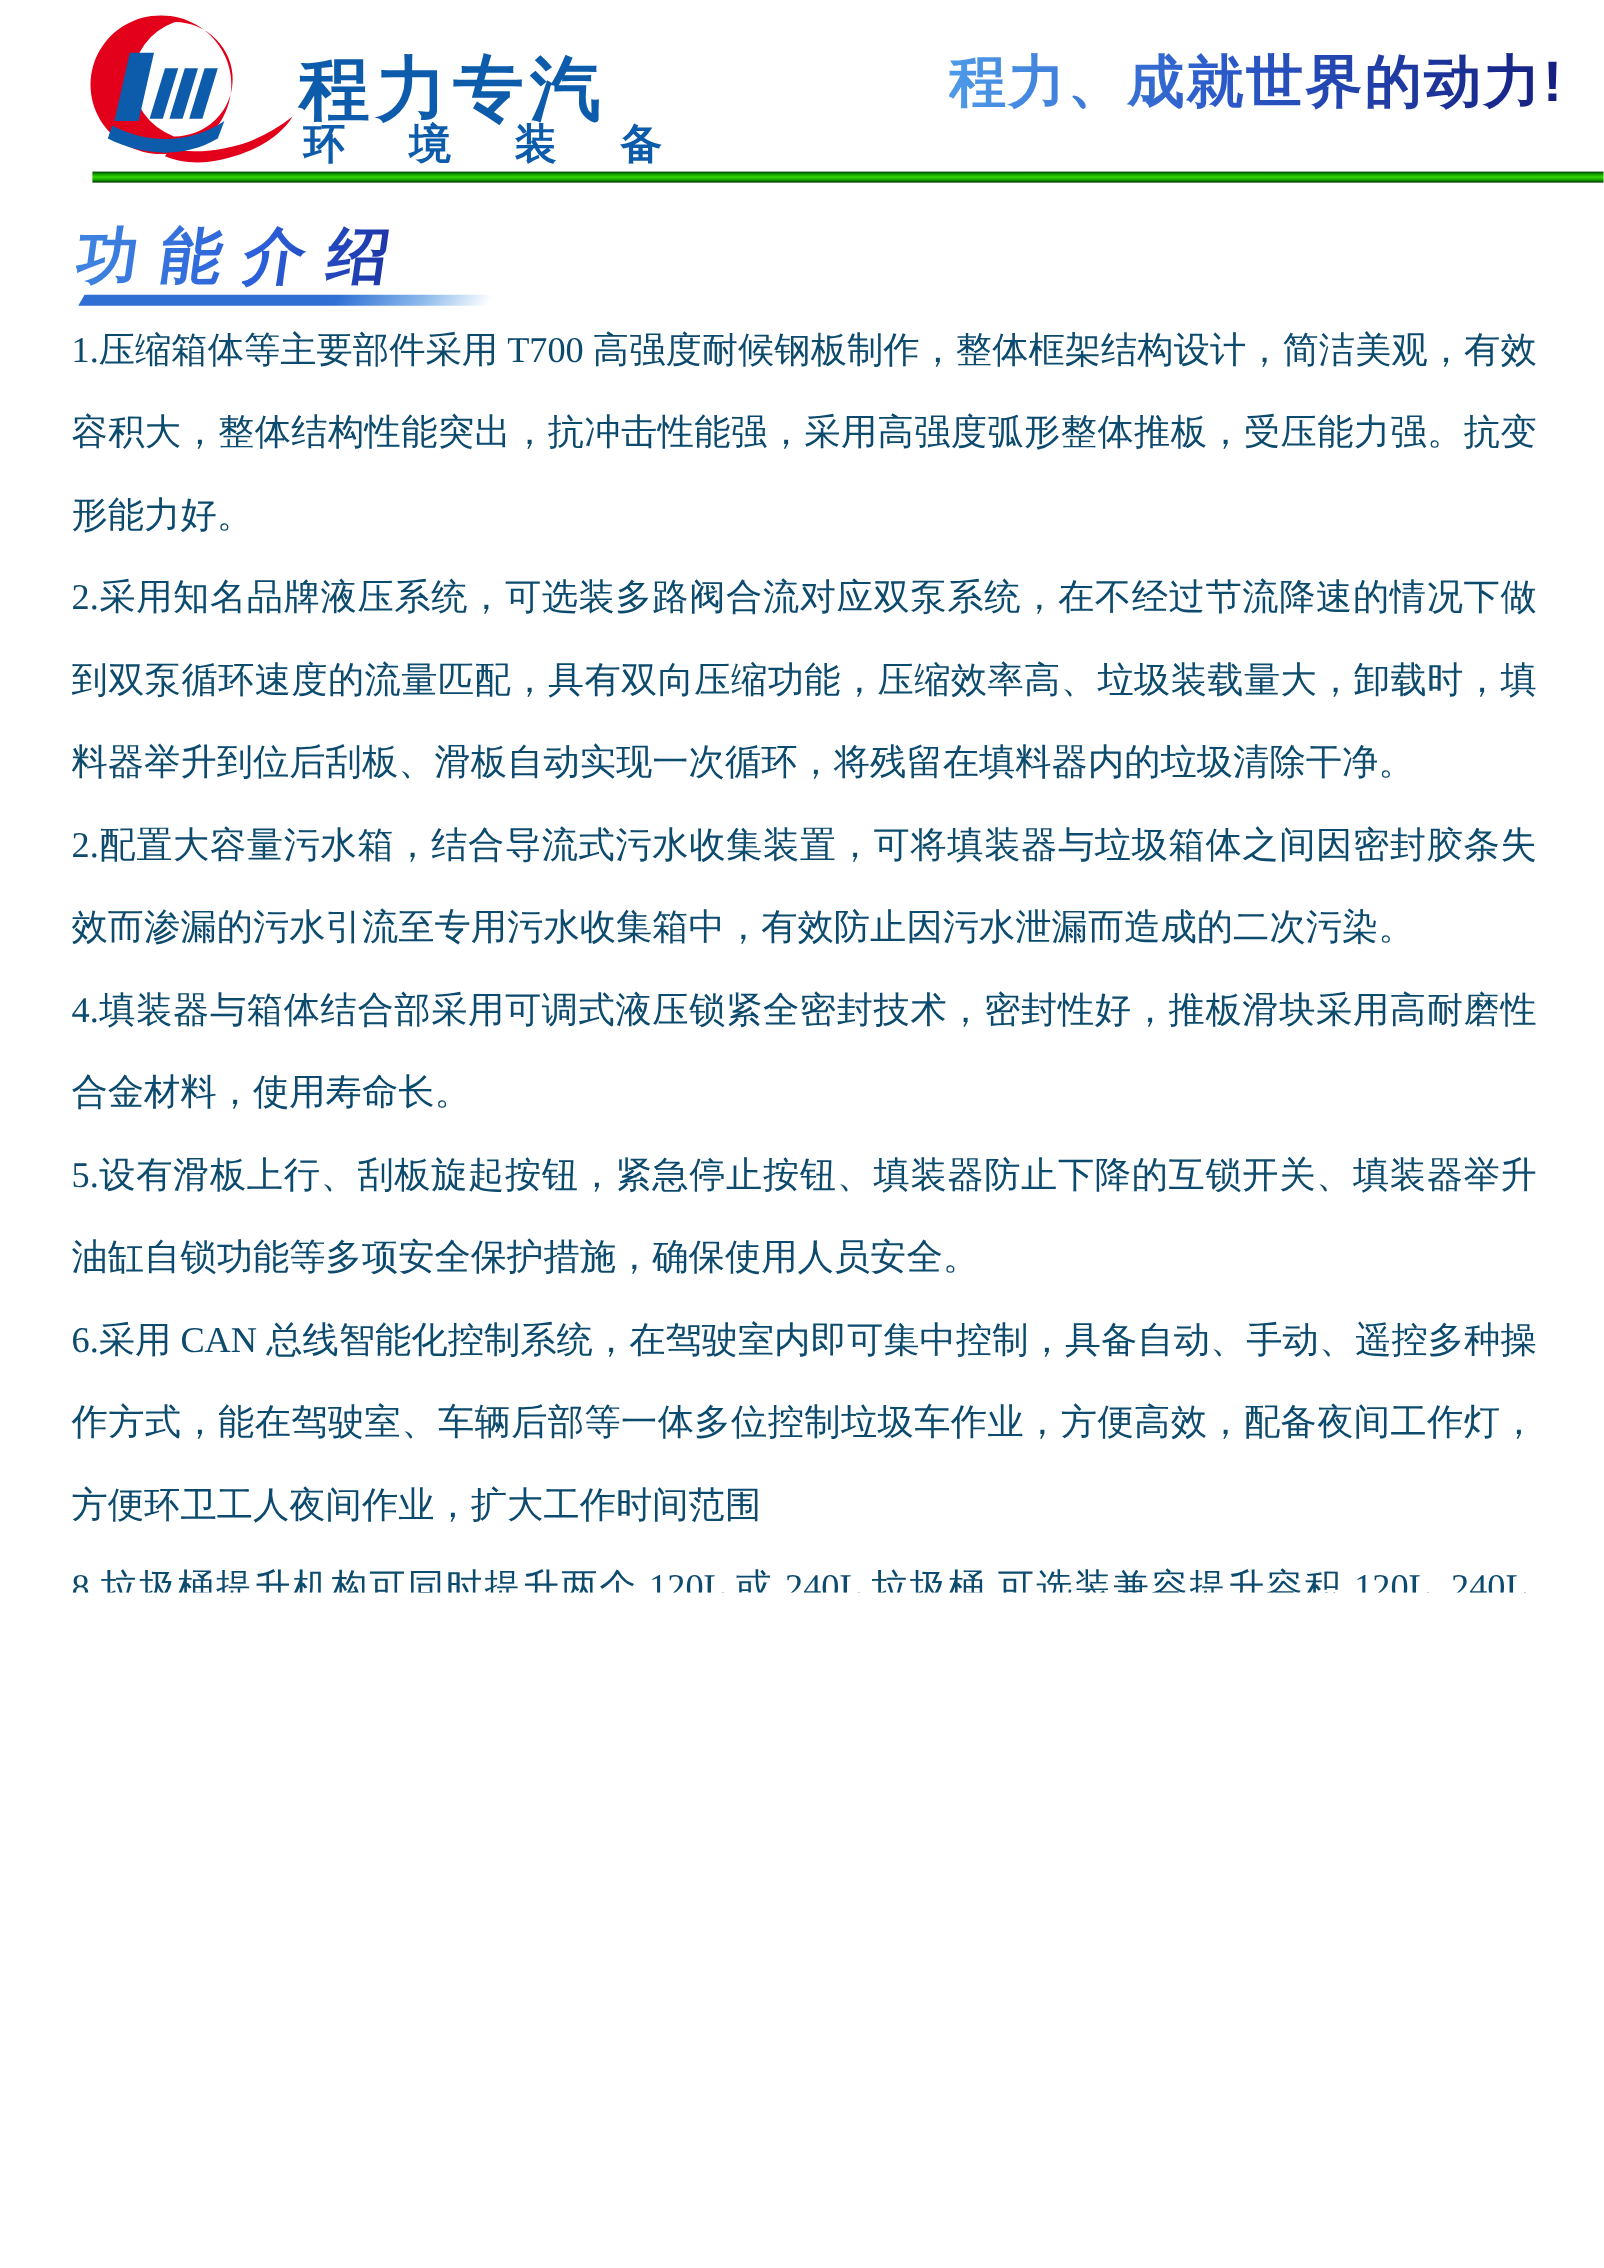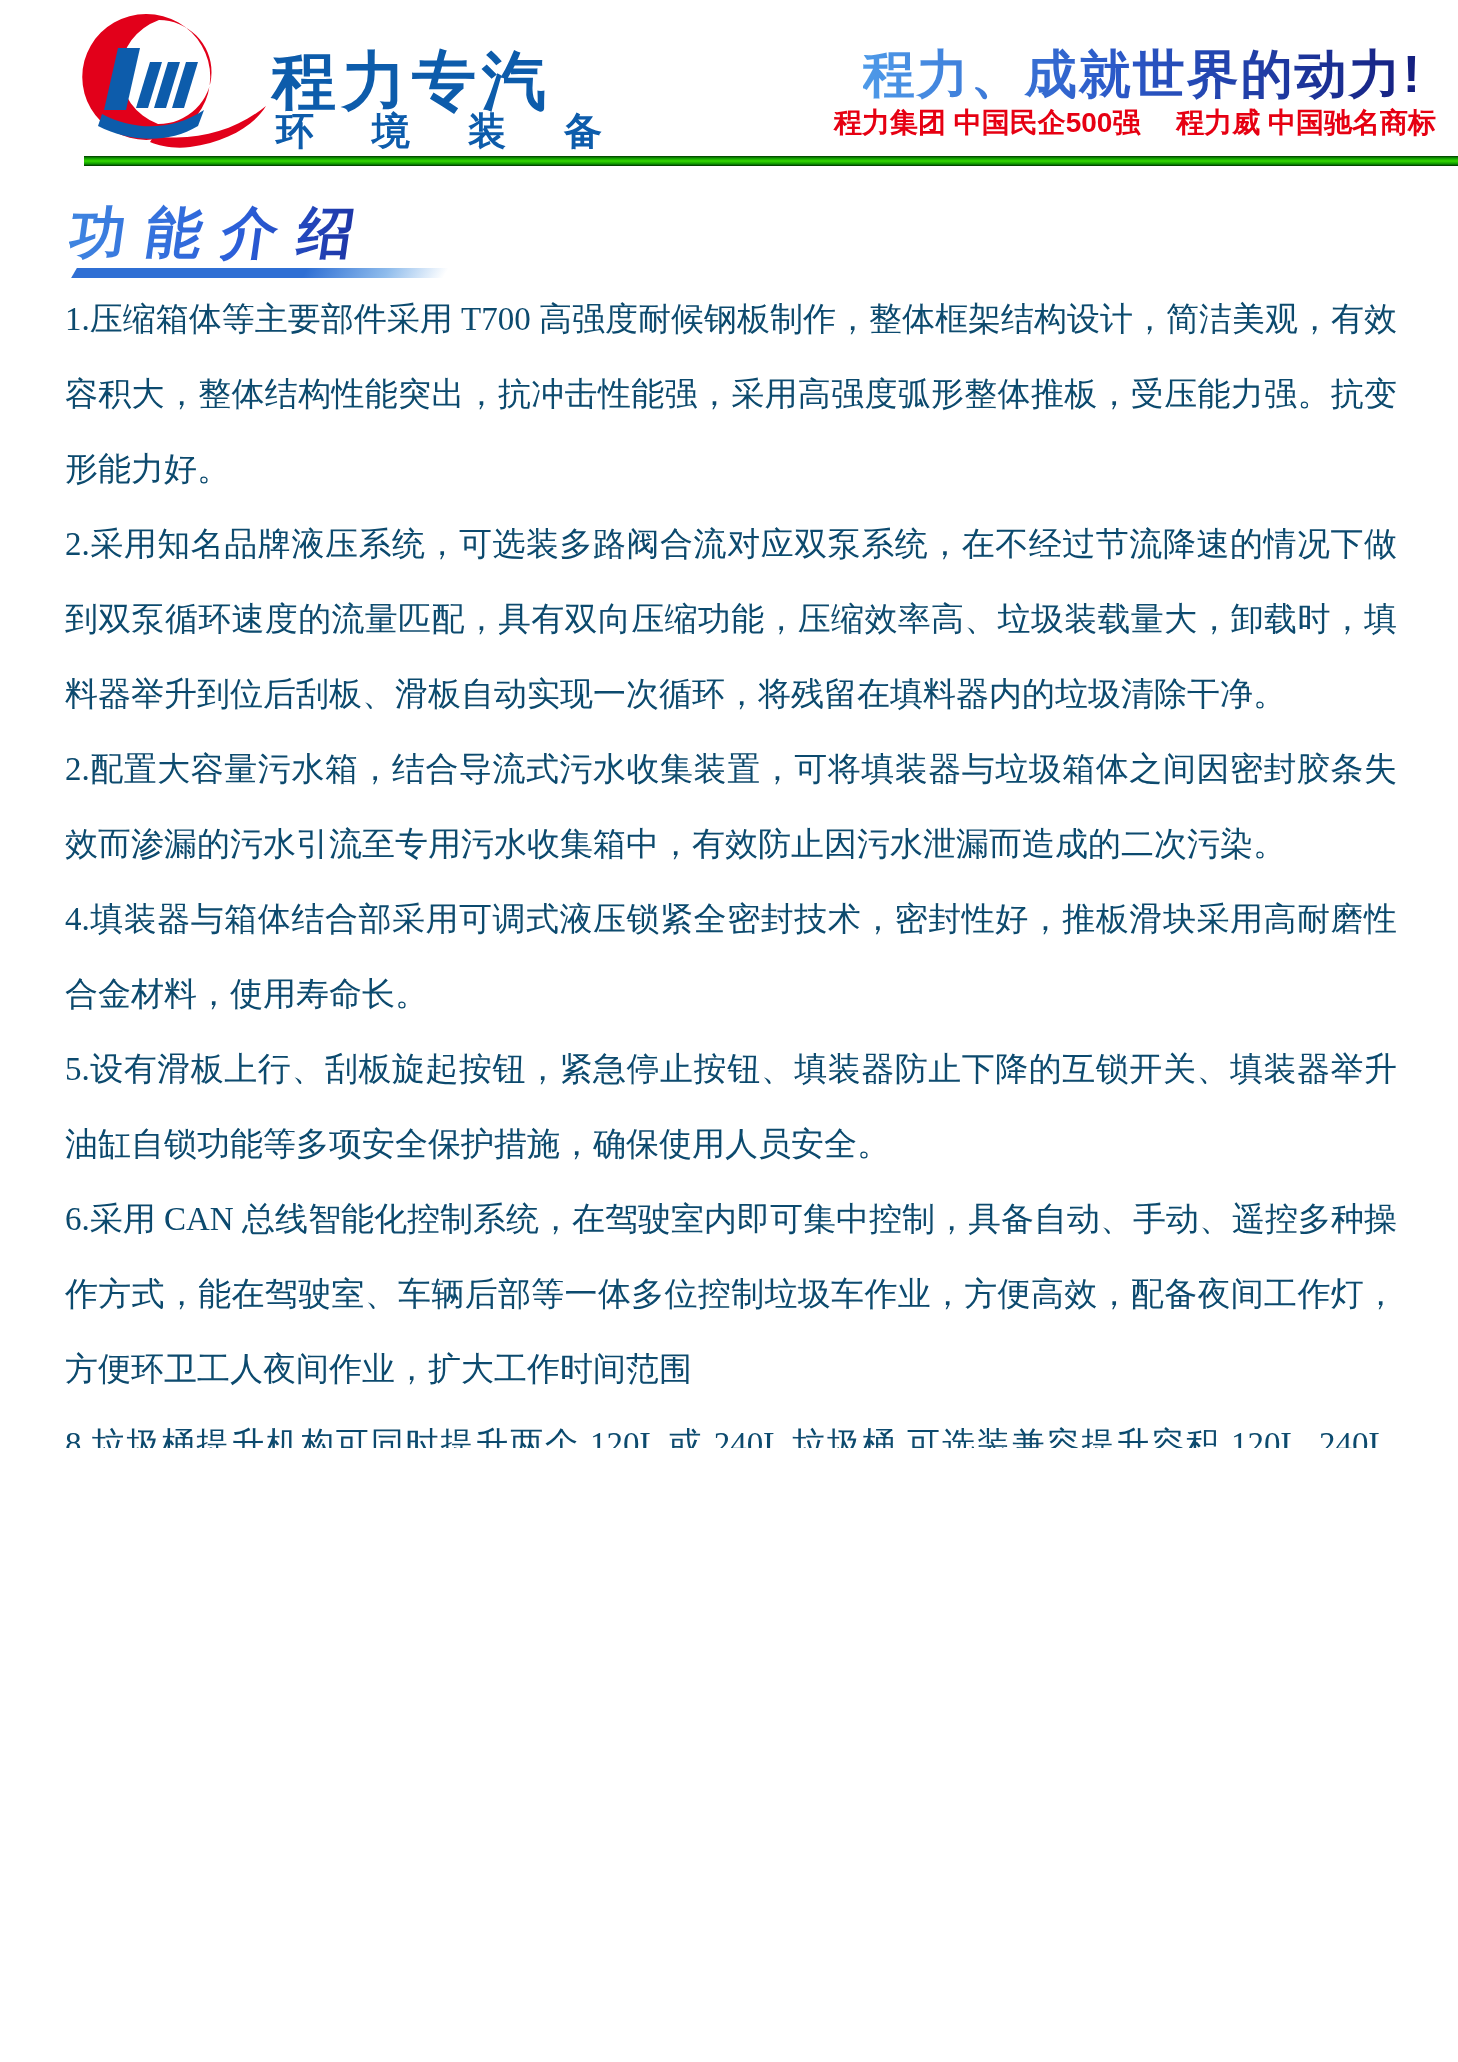--- a/index.html
+++ b/index.html
@@ -106,21 +106,20 @@
         <path d="M128,52 L140,52 L126,98 L114,98 Z"></path>
         <path d="M44,104 C78,122 116,120 146,100 L140,116 C110,134 72,132 40,116 Z"></path>
       </g>
     </svg>
   </div>
 
   <div class="brand-name">程力专汽</div>
   <div class="brand-sub">环境装备</div>
 
   <div class="slogan">程力、成就世界的动力!</div>
-  <div class="credentials">程力集团 中国民企500强　 程力威 中国驰名商标</div>
 
   <div class="green-divider"></div>
 
   <div class="section-title">功能介绍</div>
   <div class="title-underline"></div>
 
   <div class="features">
     <p>1.压缩箱体等主要部件采用 T700 高强度耐候钢板制作，整体框架结构设计，简洁美观，有效容积大，整体结构性能突出，抗冲击性能强，采用高强度弧形整体推板，受压能力强。抗变形能力好。</p>
     <p>2.采用知名品牌液压系统，可选装多路阀合流对应双泵系统，在不经过节流降速的情况下做到双泵循环速度的流量匹配，具有双向压缩功能，压缩效率高、垃圾装载量大，卸载时，填料器举升到位后刮板、滑板自动实现一次循环，将残留在填料器内的垃圾清除干净。</p>
     <p>2.配置大容量污水箱，结合导流式污水收集装置，可将填装器与垃圾箱体之间因密封胶条失效而渗漏的污水引流至专用污水收集箱中，有效防止因污水泄漏而造成的二次污染。</p>

